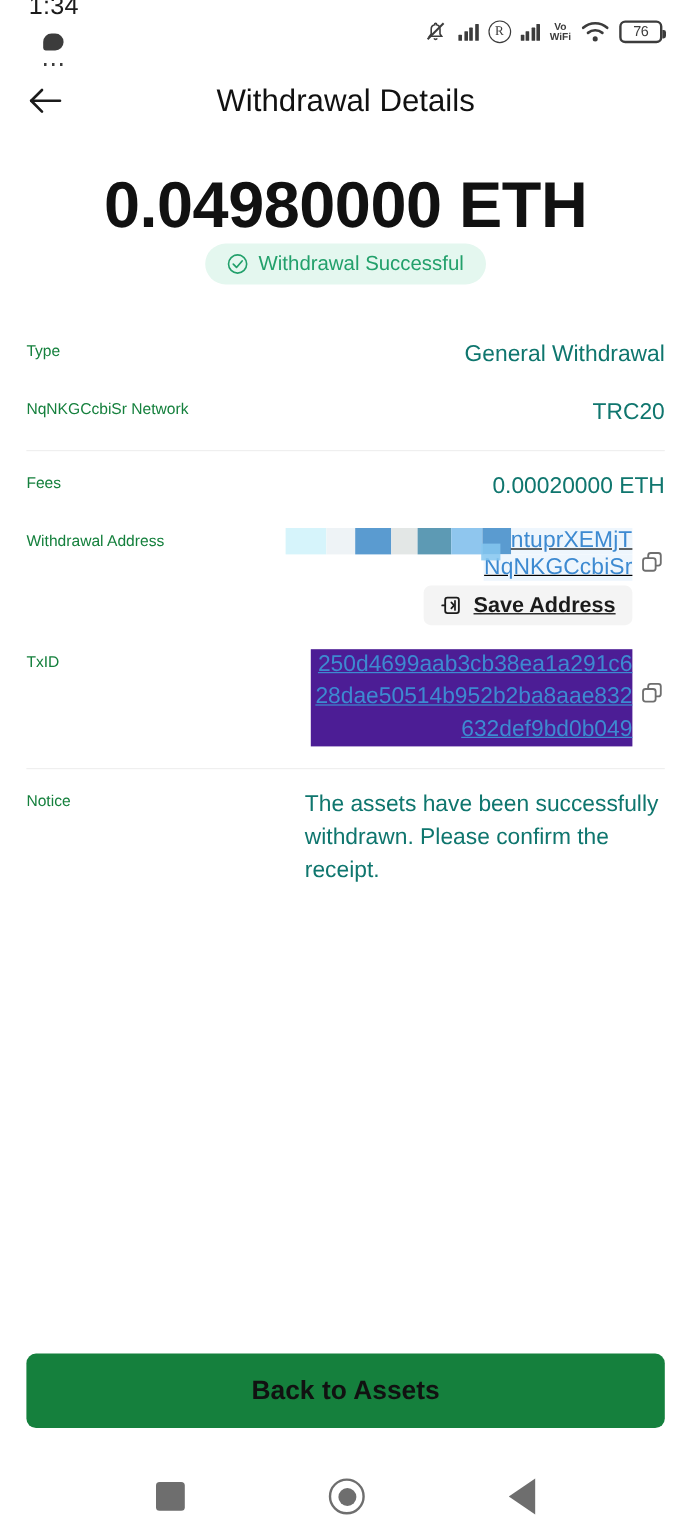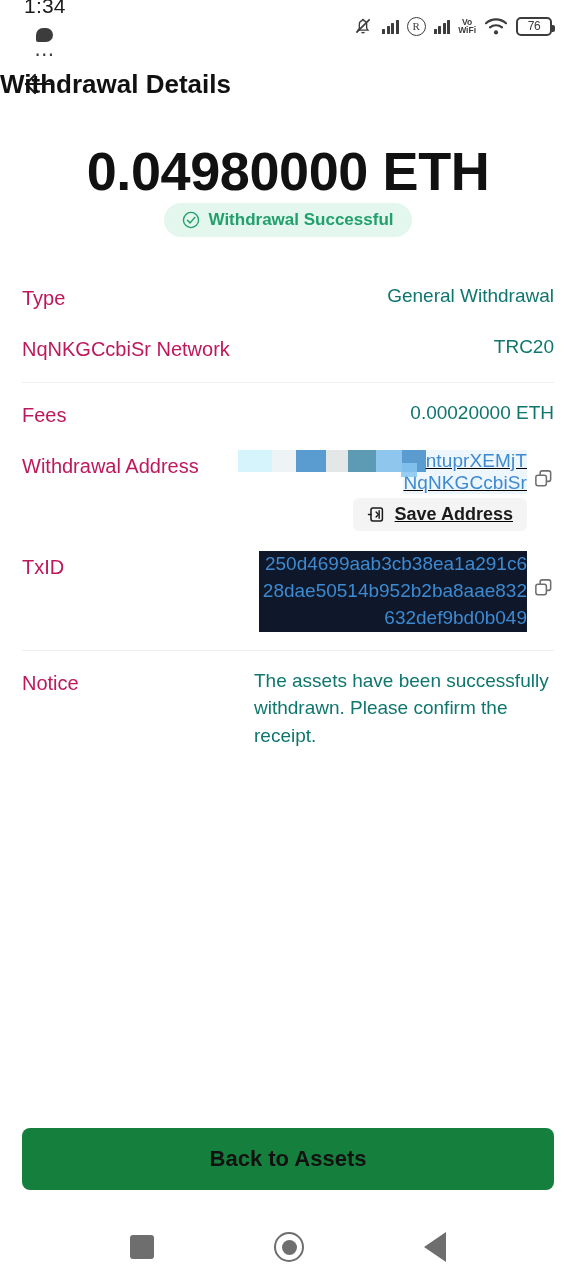--- a/index.html
+++ b/index.html
@@ -36,35 +36,35 @@
              display:flex; align-items:center; justify-content:center; position:relative; }
   .battery:after { content:""; position:absolute; right:-5px; top:6px; width:3px; height:7px;
                    background:#3c3c3c; border-radius:0 2px 2px 0; }
   .battery span { font-size:12px; color:#3c3c3c; letter-spacing:-.3px; }
 
   
   .appbar { position:absolute; top:52px; left:0; width:576px; height:64px; }
   .back-btn { position:absolute; left:16px; top:50%; transform:translateY(-50%);
               width:44px; height:44px; display:flex; align-items:center; justify-content:center; }
   .page-title { position:absolute; left:0; width:576px; top:50%; transform:translateY(-50%);
-                text-align:left; font-size:26px; font-weight:bold; color:#111; }
+                text-align:center; font-size:26px; font-weight:normal; color:#111; }
 
   
   .amount { position:absolute; top:140px; left:0; width:576px; text-align:center;
             font-size:54px; font-weight:bold; color:#111; letter-spacing:-.4px; }
-  .badge-wrap { position:absolute; top:203px; left:0; width:576px; display:flex; justify-content:center;font-weight:bold; }
+  .badge-wrap { position:absolute; top:203px; left:0; width:576px; display:flex; justify-content:center; }
   .badge { display:inline-flex; align-items:center; gap:8px;
            background:#e4f7ef; border-radius:18px; padding:7px 18px; }
   .badge-text { font-size:17px; color:#22a06b; }
 
   
   .content { position:absolute; top:272px; left:0; width:576px; padding:0 22px; }
   .row { display:flex; justify-content:space-between; align-items:flex-start;
          padding:10px 0; gap:16px; }
-  .row .k { font-size:20px; color:#be185d; white-space:nowrap; padding-top:2px; line-height:1.45; }
+  .row .k { font-size:13px; color:#15803d; white-space:nowrap; padding-top:2px; line-height:1.45; }
   .row .v { font-size:19px; color:#0f766e; text-align:left; line-height:1.45; }
   .divider { height:1px; background:#efefef; margin:8px 0 6px; }
 
   
   .addr-right { display:flex; align-items:flex-start; gap:6px; }
   .addr-col { display:flex; flex-direction:column; align-items:flex-end;text-decoration:underline; }
   .addr-line { display:flex; align-items:center; justify-content:flex-end; }
   .redact { display:flex; height:22px; align-items:center; }
   .redact i { display:block; height:22px; }
   .addr-text { font-size:19px; color:#3d8ad1; background:#eef6fd; line-height:22px;
@@ -72,22 +72,22 @@
   .addr-text.part2 { position:relative; }
   .addr-text.part2:before { content:""; position:absolute; left:-2px; top:-9px;
                width:16px; height:14px; background:#85c7f0; opacity:.85; }
   .copy-ico { flex:0 0 auto; margin-top:18px; }
   .save-btn { margin-top:4px; display:inline-flex; align-items:center; gap:9px;
               background:#f4f4f4; border-radius:6px; padding:6px 14px; }
   .save-btn span { font-size:18px; font-weight:bold; color:#1b1b1b; }
 
   
   .txid-right { display:flex; align-items:flex-start; gap:6px; }
-  .txid-text { font-size:19px; color:#3d8ad1; background:#0f172a; text-align:right;
-               line-height:1.42; max-width:268px; word-break:break-all; }
+  .txid-text { font-size:19px; color:#3d8ad1; background:#4c1d95; text-align:right;
+               line-height:1.42; max-width:268px; word-break:break-all;text-decoration:underline; }
   .txid-copy { margin-top:26px; flex:0 0 auto; }
 
   .notice-text { max-width:300px; }
 
   
   .bottom-btn { position:absolute; left:22px; top:1128px; width:532px; height:62px;
                 background:#15803d; border-radius:8px;
                 display:flex; align-items:center; justify-content:center; }
   .bottom-btn span { font-size:22px; font-weight:bold; color:#111; }
 

